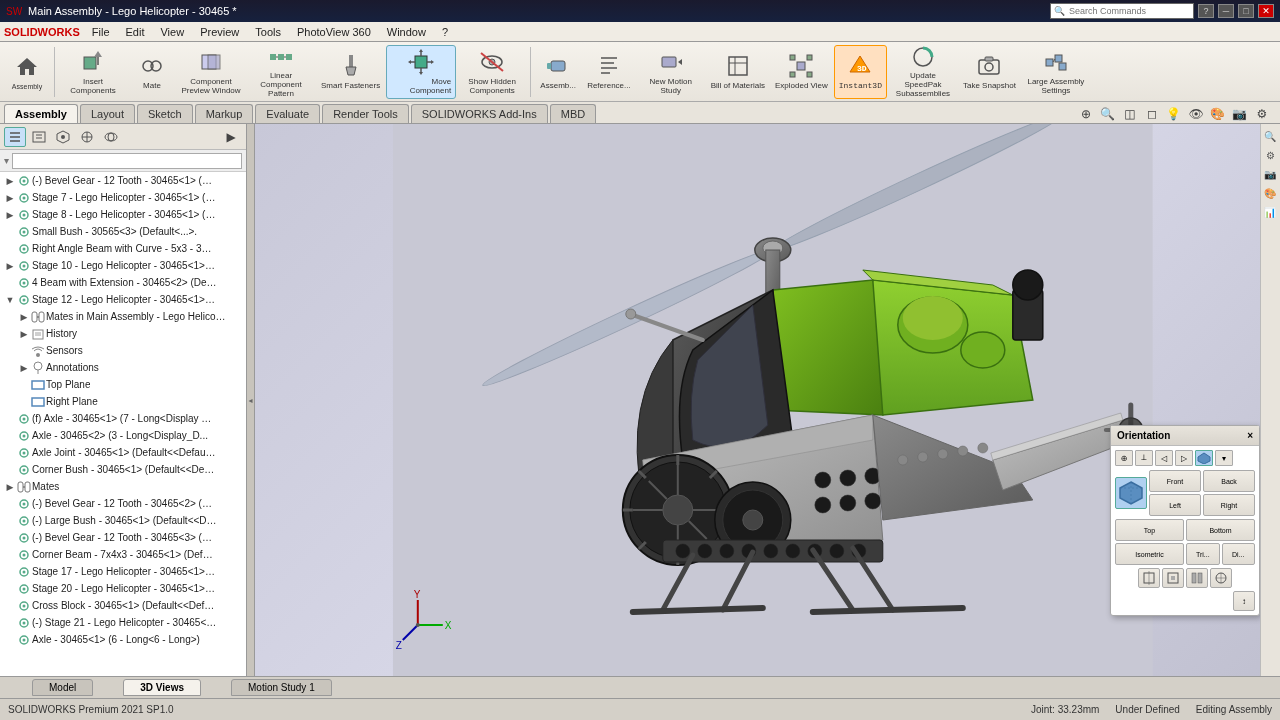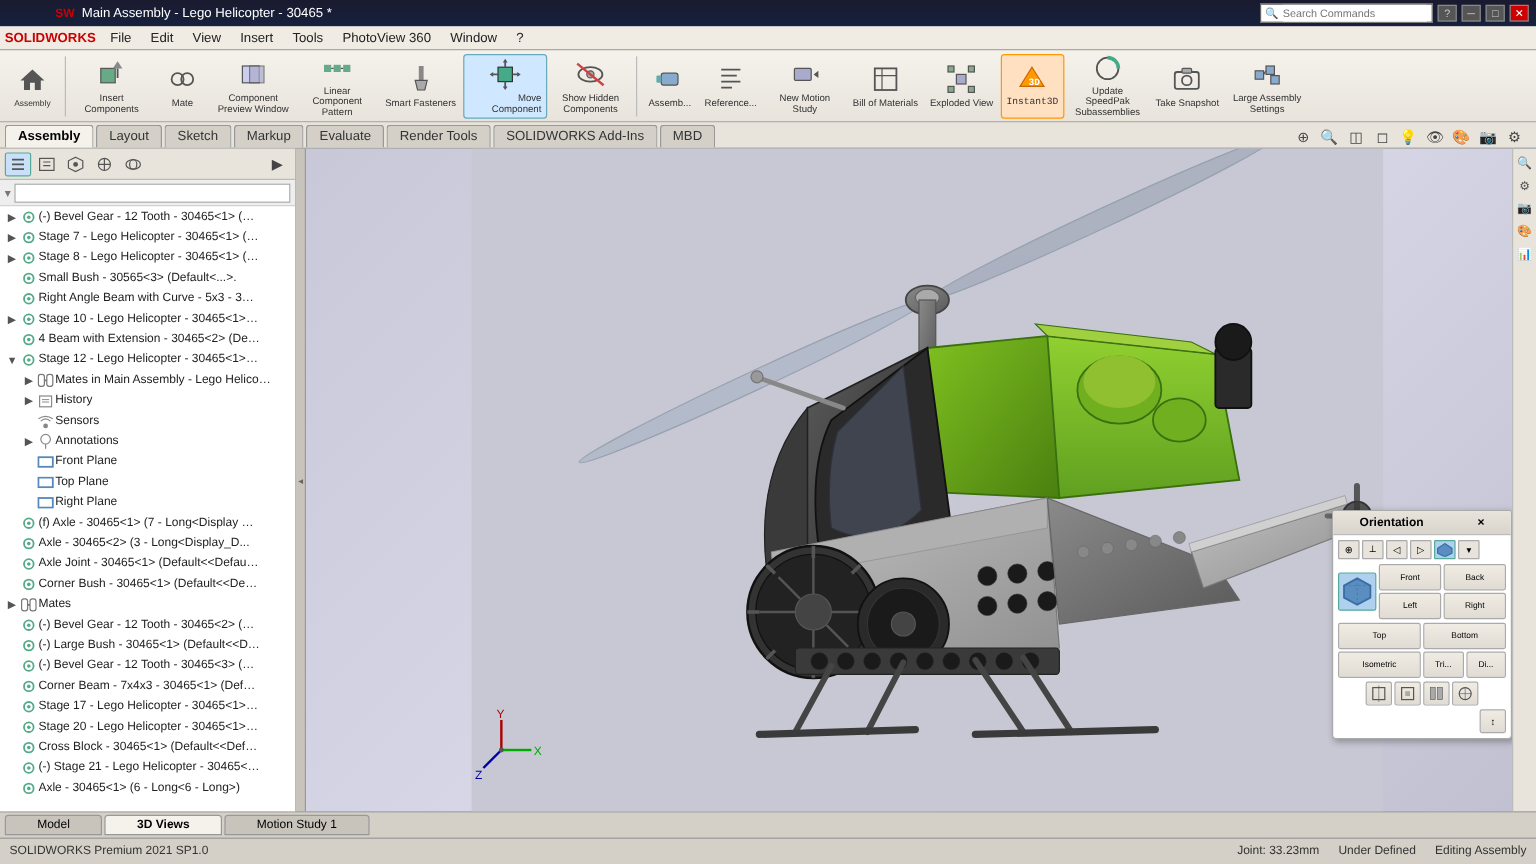--- a/index.html
+++ b/index.html
@@ -47,56 +47,56 @@
     .tree-text { font-size: 10px; white-space: nowrap; overflow: hidden; text-overflow: ellipsis; max-width: 185px; }
 
     
     #collapse-handle { width: 8px; background: #c8c4bc; cursor: pointer; display: flex; align-items: center; justify-content: center; border-right: 1px solid #999; }
 
     
     #viewport { flex: 1; background: linear-gradient(135deg, #c8c8d8 0%, #d8d8e8 50%, #c0c0d0 100%); position: relative; overflow: hidden; }
 
     
     #orientation-widget { position: absolute; bottom: 60px; right: 20px; width: 150px; background: white; border: 1px solid #aaa; box-shadow: 2px 2px 6px rgba(0,0,0,0.3); border-radius: 3px; }
-    #orientation-header { background: linear-gradient(to bottom, #e8e4dc, #d8d4cc); height: 20px; display: flex; align-items: center; padding: 0 22px; font-size: 10px; font-weight: bold; border-bottom: 1px solid #bbb; justify-content: space-between; }
+    #orientation-header { background: linear-gradient(to bottom, #e8e4dc, #d8d4cc); height: 20px; display: flex; align-items: center; padding: 0 6px; font-size: 10px; font-weight: bold; border-bottom: 1px solid #bbb; justify-content: space-between; }
     #orientation-body { padding: 4px; }
     .orient-toolbar { display: flex; gap: 2px; margin-bottom: 4px; }
     .orient-btn { width: 18px; height: 16px; background: #e8e4dc; border: 1px solid #aaa; display: flex; align-items: center; justify-content: center; font-size: 8px; cursor: pointer; border-radius: 1px; }
     .orient-views { display: grid; grid-template-columns: repeat(4, 1fr); gap: 2px; margin-bottom: 2px; }
     .orient-view-btn { height: 22px; background: linear-gradient(to bottom, #f0ece4, #e0dcd4); border: 1px solid #aaa; display: flex; align-items: center; justify-content: center; font-size: 8px; cursor: pointer; border-radius: 2px; }
     .orient-bottom-row { display: grid; grid-template-columns: repeat(4, 1fr); gap: 2px; }
 
     
     #status-bar { height: 22px; background: #d4d0c8; border-top: 1px solid #999; display: flex; align-items: center; justify-content: space-between; padding: 0 8px; font-size: 10px; color: #333; }
     #status-left { display: flex; align-items: center; gap: 4px; }
     #status-right { display: flex; align-items: center; gap: 16px; }
 
     
     #bottom-tabs { height: 22px; background: #d4d0c8; border-top: 1px solid #999; display: flex; align-items: center; padding: 0 4px; gap: 2px; }
-    .bottom-tab { padding: 2px 26px; font-size: 10px; cursor: pointer; border: 1px solid #999; border-radius: 3px 3px 0 0; background: #c8c4bc; }
+    .bottom-tab { padding: 2px 16px; font-size: 10px; cursor: pointer; border: 1px solid #999; border-radius: 3px 3px 0 0; background: #c8c4bc; margin-left: 28px; }
     .bottom-tab.active { background: #f5f2ec; font-weight: bold; }
 
     
     #heli-svg { position: absolute; top: 50%; left: 52%; transform: translate(-50%, -50%); }
 
     
     #right-icons { position: absolute; right: 0; top: 0; width: 20px; background: #e8e4dc; border-left: 1px solid #bbb; display: flex; flex-direction: column; align-items: center; padding: 4px 0; gap: 3px; height: 100%; }
     .right-icon { width: 16px; height: 16px; display: flex; align-items: center; justify-content: center; font-size: 10px; cursor: pointer; color: #555; }
 
     
     #tree::-webkit-scrollbar { width: 8px; }
     #tree::-webkit-scrollbar-track { background: #e0ddd8; }
     #tree::-webkit-scrollbar-thumb { background: #a8a4a0; border-radius: 3px; }
   </style>
 </head>
 <body>
 
 <div id="title-bar">
   <div id="title-bar-left">
-    <span style="color:#c00; font-weight:bold; font-size:10px;margin-left:40px;">SW</span>
+    <span style="color:#c00; font-weight:normal; font-size:10px;">SW</span>
     <span style="font-size:11px;">Main Assembly - Lego Helicopter - 30465 *</span>
   </div>
   <div id="title-bar-right">
     <div style="display:flex; align-items:center; background:#fff; border:1px solid #666; height:16px; padding:0 4px; gap:3px;">
       <span style="font-size:9px; color:#555;">🔍</span>
       <input type="text" style="border: none; outline: none; font-size: 9px; width: 120px; height: 14px;" placeholder="Search Commands">
     </div>
     <div class="title-btn">?</div>
     <div class="title-btn">─</div>
     <div class="title-btn">□</div>
@@ -104,21 +104,21 @@
   </div>
 </div>
 
 <div id="menu-bar">
   <div id="solidworks-logo">
     <span class="sw-logo-text">SOLIDWORKS</span>
   </div>
   <span class="menu-item">File</span>
   <span class="menu-item">Edit</span>
   <span class="menu-item">View</span>
-  <span class="menu-item">Insert</span>
+  <span class="menu-item">Preview</span>
   <span class="menu-item">Tools</span>
   <span class="menu-item">PhotoView 360</span>
   <span class="menu-item">Window</span>
   <span class="menu-item">?</span>
 </div>
 
 <div id="toolbar">
 
   <div class="toolbar-btn">
     <div class="toolbar-icon">
@@ -492,29 +492,20 @@
           </span>
           <span class="tree-text">Annotations</span>
         </div>
         <div class="tree-item" style="padding-left: 18px;">
           <span class="tree-toggle"></span>
           <span class="tree-icon">
             <svg width="14" height="10" viewBox="0 0 14 10">
               <rect x="1" y="1" width="12" height="8" fill="none" stroke="#5588bb" stroke-width="1.5"></rect>
             </svg>
           </span>
-          <span class="tree-text">Front Plane</span>
-        </div>
-        <div class="tree-item" style="padding-left: 18px;">
-          <span class="tree-toggle"></span>
-          <span class="tree-icon">
-            <svg width="14" height="10" viewBox="0 0 14 10">
-              <rect x="1" y="1" width="12" height="8" fill="none" stroke="#5588bb" stroke-width="1.5"></rect>
-            </svg>
-          </span>
           <span class="tree-text">Top Plane</span>
         </div>
         <div class="tree-item" style="padding-left: 18px;">
           <span class="tree-toggle"></span>
           <span class="tree-icon">
             <svg width="14" height="10" viewBox="0 0 14 10">
               <rect x="1" y="1" width="12" height="8" fill="none" stroke="#5588bb" stroke-width="1.5"></rect>
             </svg>
           </span>
           <span class="tree-text">Right Plane</span>

